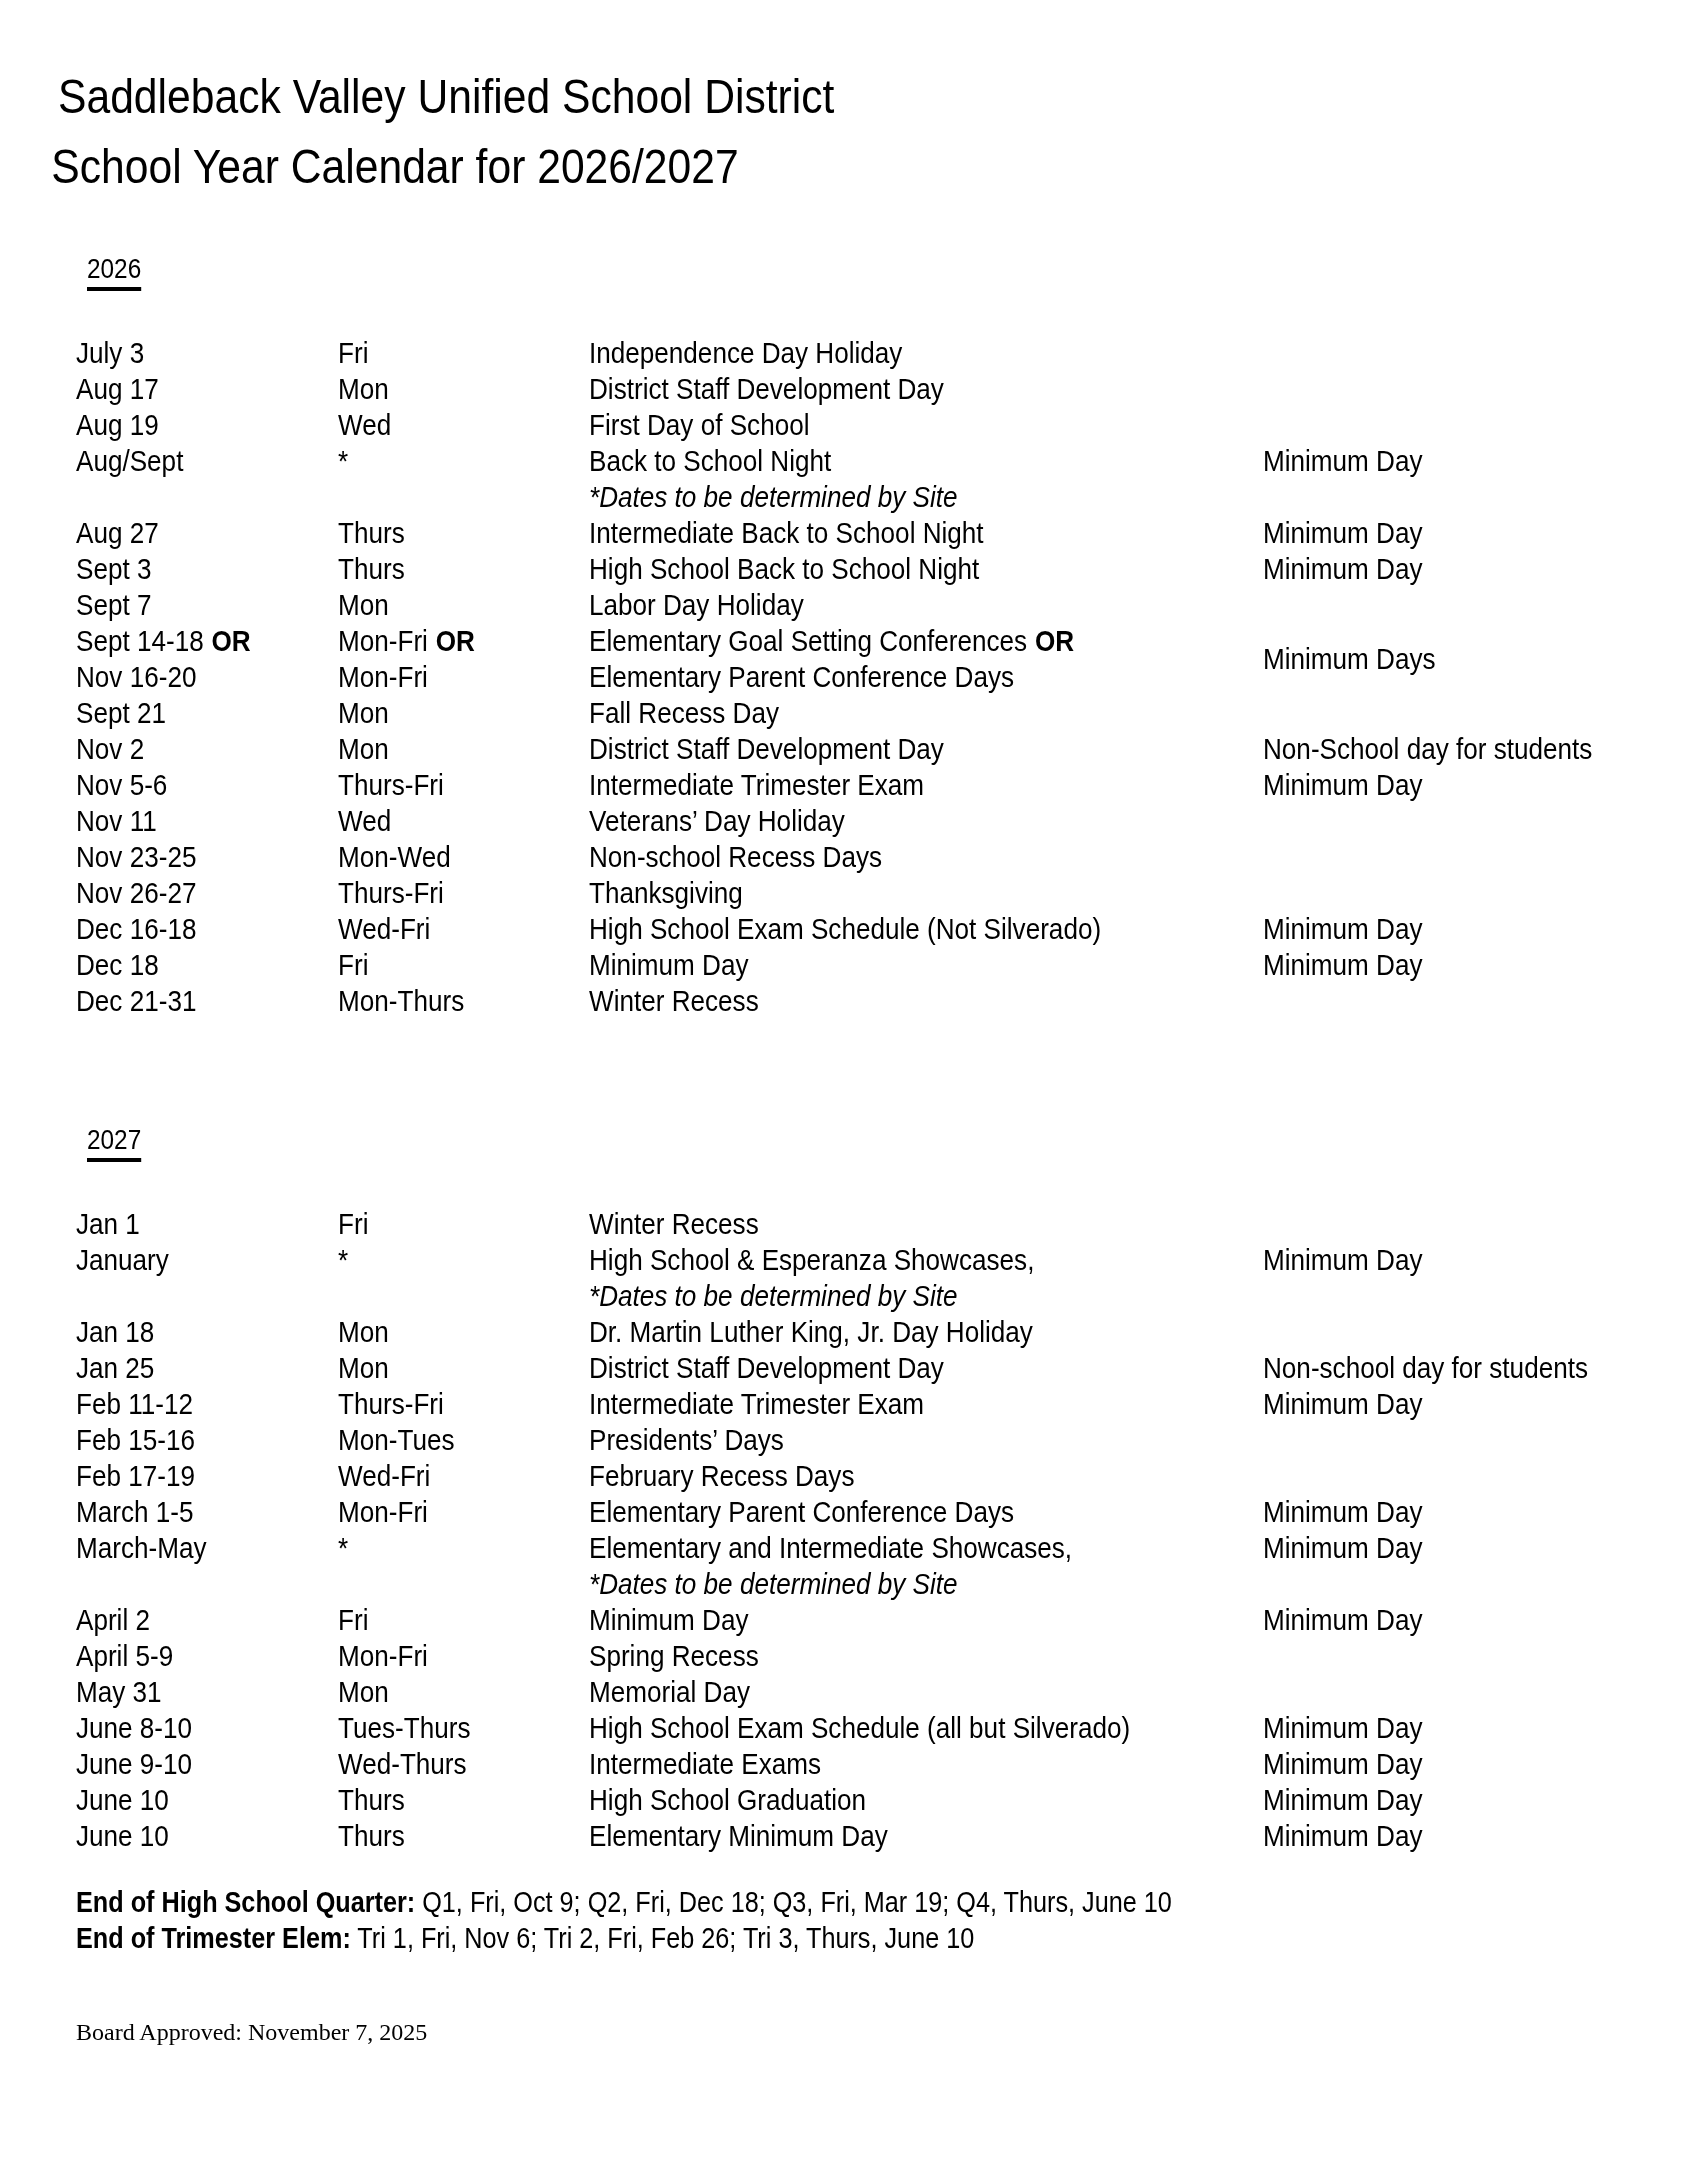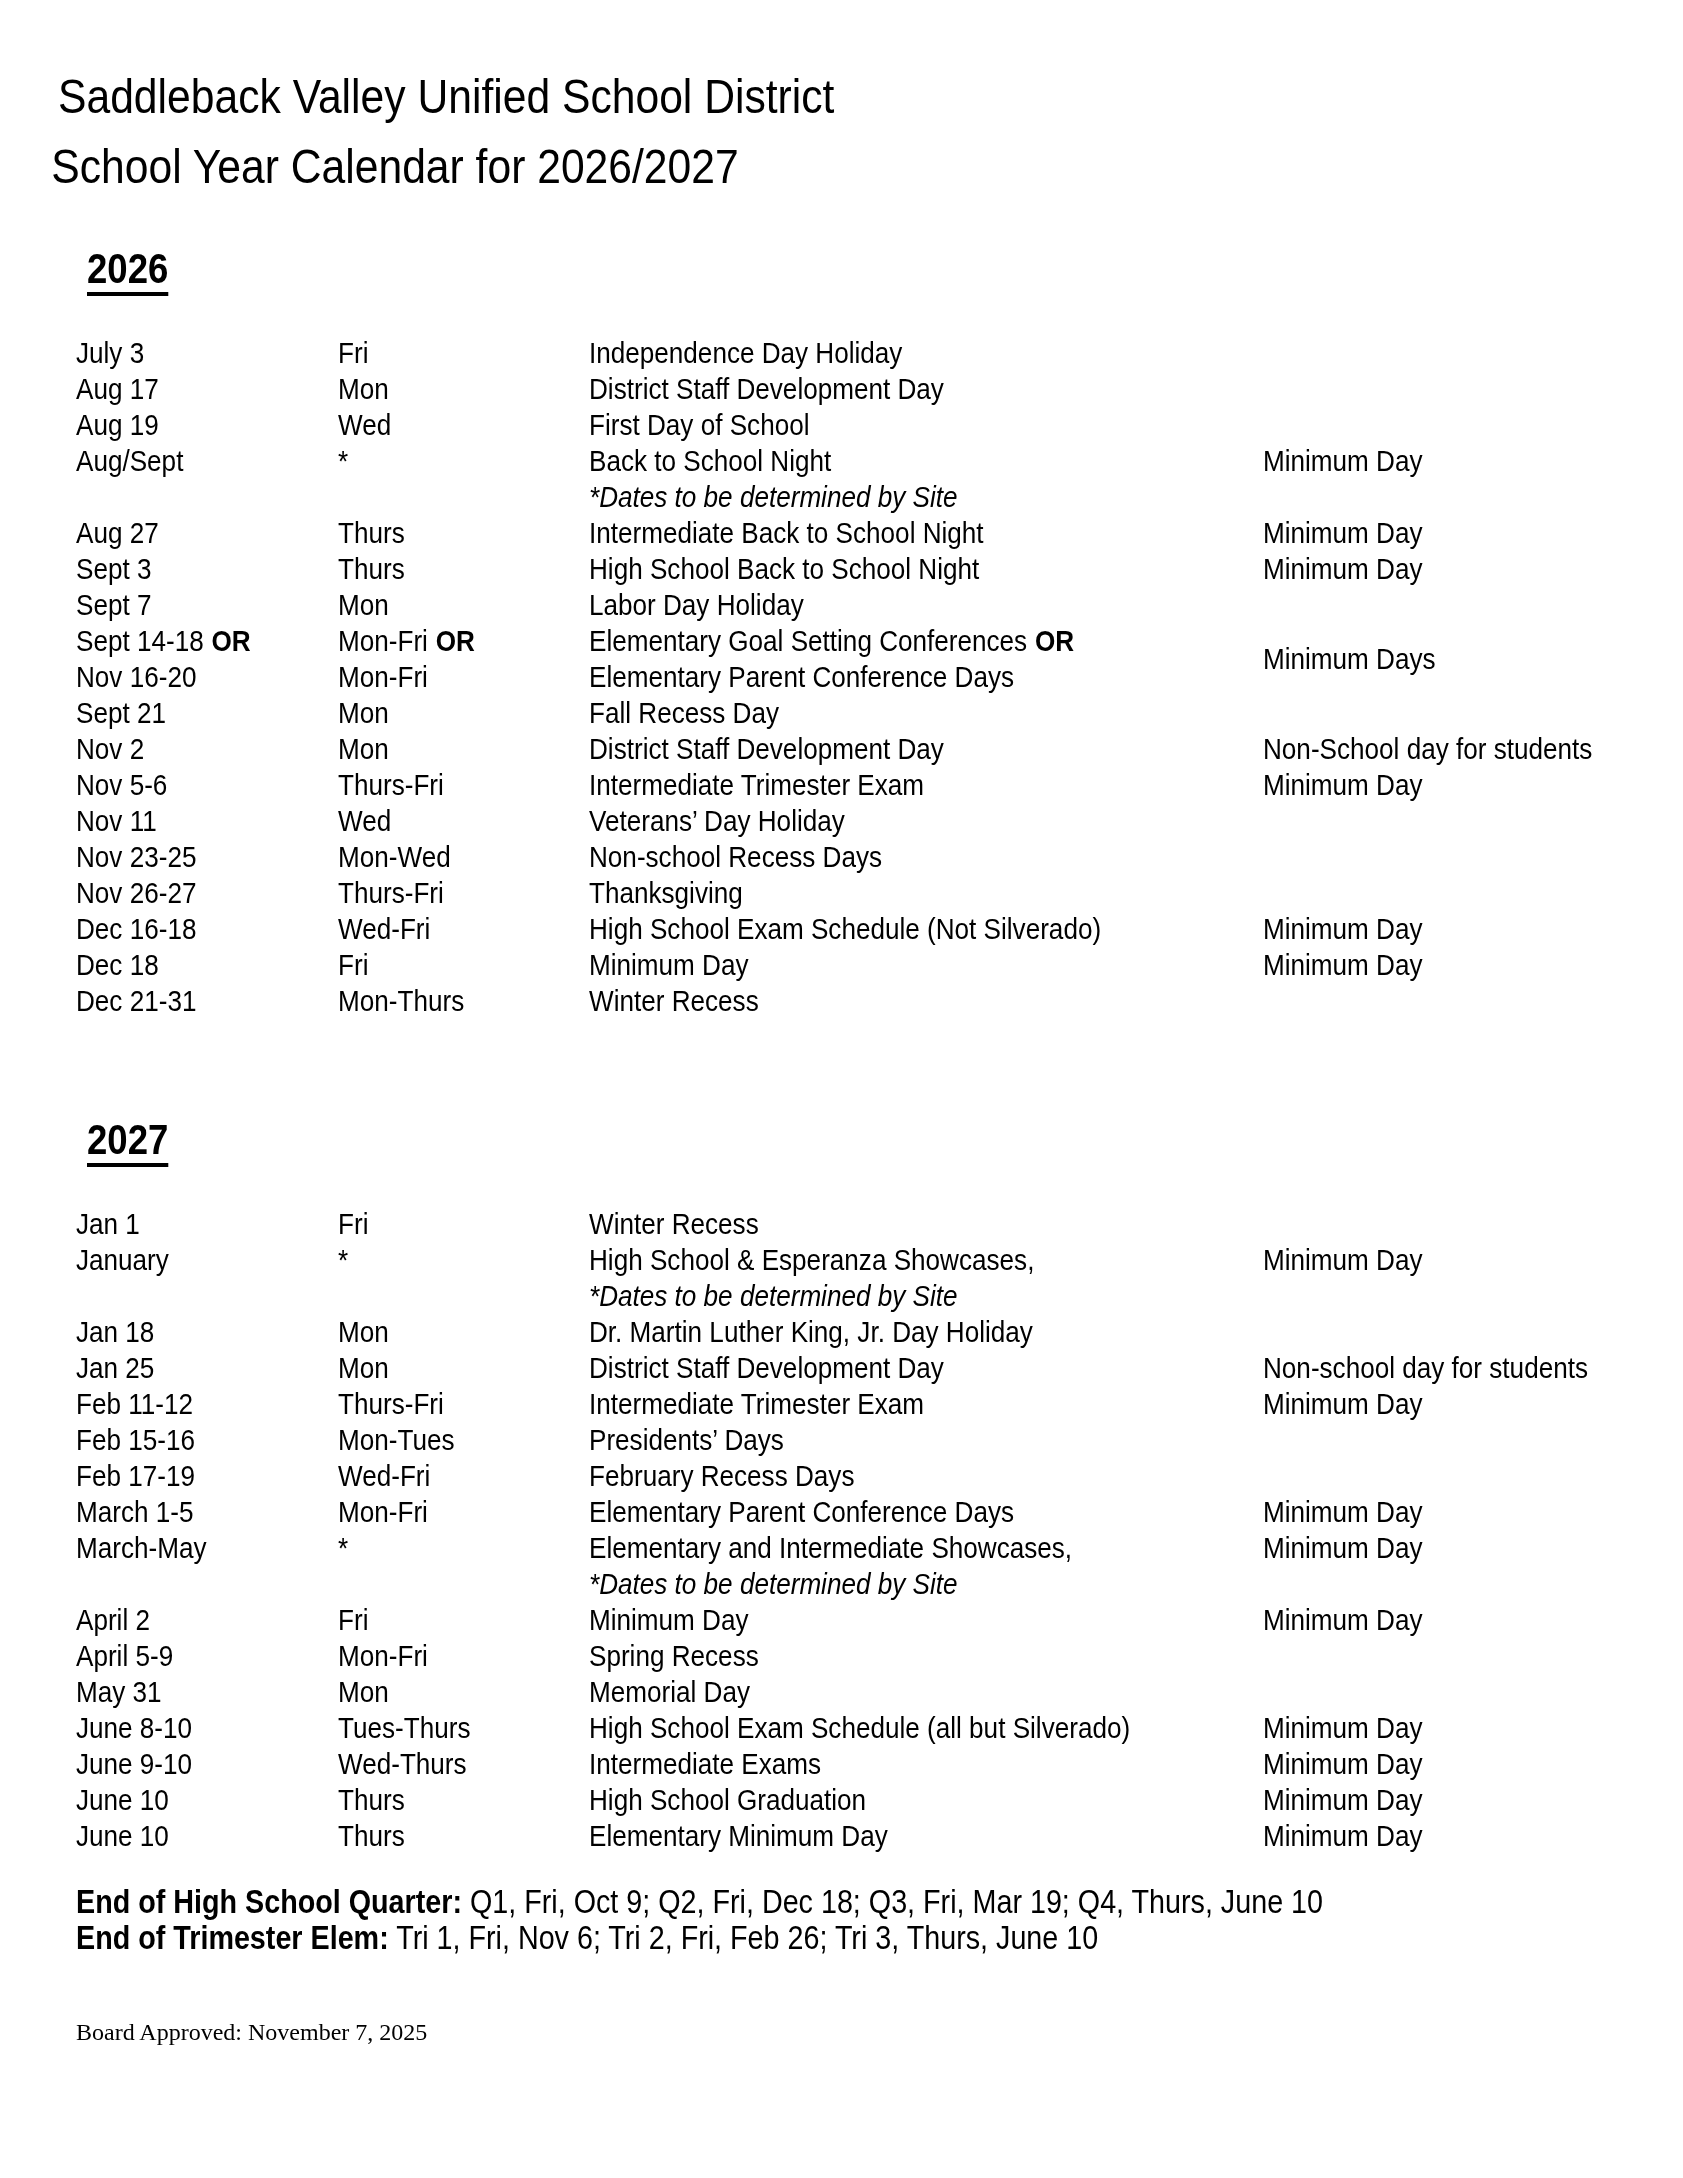--- a/index.html
+++ b/index.html
@@ -6,40 +6,40 @@
   body{
     width:1683px;height:2178px;background:#ffffff;color:#000;
     font-family:"Liberation Sans",sans-serif;position:relative;overflow:hidden;
   }
   
   .t{display:inline-block;transform:scaleX(0.87);transform-origin:0 50%;white-space:nowrap;}
   .t.center{transform-origin:50% 50%;}
 
   .title-block{position:absolute;top:61px;left:0;width:1683px;text-align:left;
     font-size:49px;line-height:70px;}
-  .year-heading{position:absolute;left:87px;font-size:42px;font-weight:bold;line-height:50px;}
+  .year-heading{position:absolute;left:87px;font-size:28px;font-weight:normal;line-height:50px;}
   .year-heading .t{text-decoration:underline;text-decoration-thickness:4px;text-underline-offset:9px;}
   #year-2026{top:244px;}
   #year-2027{top:1115px;}
 
   .rows{position:absolute;left:0;width:1568px;}
   #rows-2026{top:335px;}
   #rows-2027{top:1206px;}
   .row{position:relative;height:36px;line-height:36px;font-size:30px;}
   .c{position:absolute;top:0;}
   .col-date{left:76px;}
   .col-day{left:338px;}
   .col-event{left:589px;}
   .col-note{left:1263px;}
   b.v{font-weight:bold;}
   b.v:not(:empty){margin-left:9px;}
   i.v{font-style:italic;}
   .span2:not(:empty){position:relative;top:18px;display:inline-block;}
 
-  .footer{position:absolute;left:76px;top:1884px;font-size:33px;}
+  .footer{position:absolute;left:76px;top:1884px;font-size:29px;}
   .footer .fline{height:36px;line-height:36px;}
   .footer b{font-weight:bold;}
 
   .board{position:absolute;left:76px;top:2018px;
     font-family:"Liberation Serif",serif;font-size:24px;line-height:28px;}
 </style>
 </head>
 <body>
 
 <div class="title-block">

